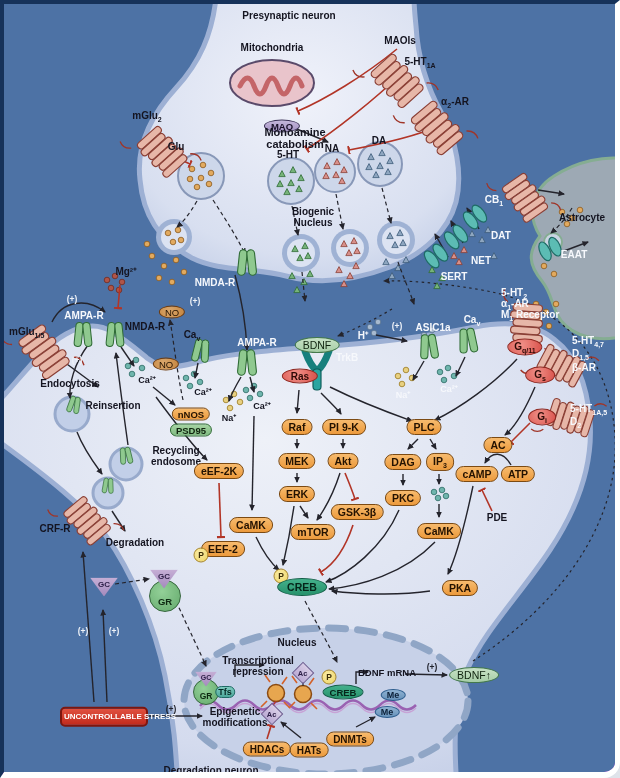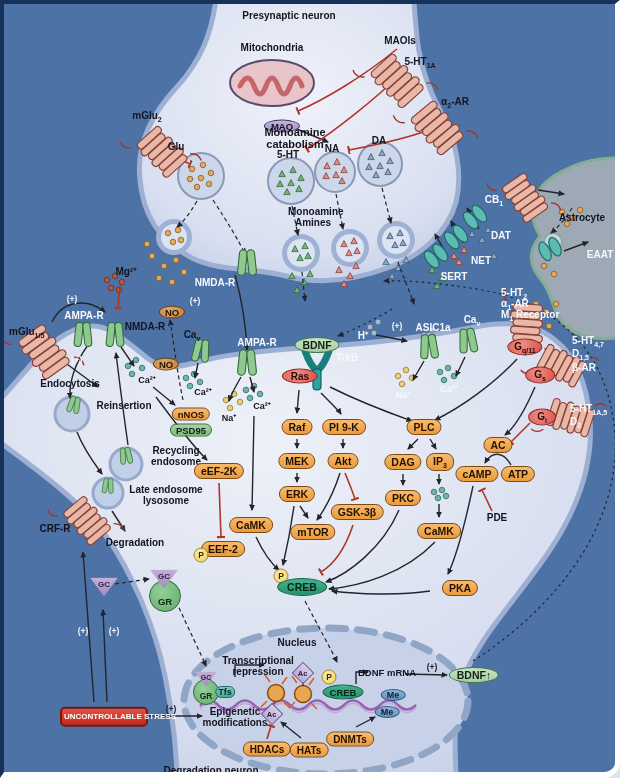--- a/index.html
+++ b/index.html
@@ -15,25 +15,25 @@
   .lw{font-size:10px;font-weight:bold;color:#f6f8fc}
   .lp{font-size:8.5px;font-weight:bold;color:#eef2f8}
   .lpk{font-size:8.5px;font-weight:bold;color:#20222c}
   .w{white-space:normal}
   sub{font-size:7px}
   .obox{background:linear-gradient(#f7bb6e,#ec9a3c);border:1.6px solid #7c4a12;border-radius:8px;
         padding:1px 6px;font-size:10.5px;font-weight:bold;color:#241200}
   .roval{background:radial-gradient(circle at 40% 35%,#f09088,#d84f48);border:1.5px solid #8e2720;
          border-radius:50%;padding:1px 8px;font-size:10px;font-weight:bold;color:#2e0a06}
   .goval{background:linear-gradient(#c8e2c6,#a6cda6);border:1.5px solid #44794c;border-radius:50%;
-         padding:1px 7px;font-size:10.5px;font-weight:bold;color:#10240f}
+         padding:1px 7px;font-size:10.5px;font-weight:normal;color:#10240f}
   .creb{background:linear-gradient(#44b18c,#27926c);border:1.6px solid #135f48;border-radius:50%;
         padding:2px 9px;font-size:10.5px;font-weight:bold;color:#05251a}
   .noov{background:radial-gradient(circle at 40% 35%,#dba76c,#c4853f);border:1.5px solid #6e3c10;
-        border-radius:50%;padding:0 5px;font-size:9.5px;font-weight:bold;color:#241200}
+        border-radius:50%;padding:0 5px;font-size:9.5px;font-weight:normal;color:#241200}
   .mao{background:linear-gradient(#c4b6da,#a493c4);border:1.5px solid #3a3056;border-radius:50%;
        padding:0 6px;font-size:9.5px;font-weight:bold;color:#181028}
   .psd{background:linear-gradient(#a6d4a4,#7fba80);border:1.5px solid #2f6b35;border-radius:9px;
        padding:0 5px;font-size:9.5px;font-weight:bold;color:#10240f}
   .pc{width:13px;height:13px;line-height:13px;background:radial-gradient(circle at 40% 35%,#fbeda6,#edd362);
       border:1.4px solid #a8862a;border-radius:50%;font-size:8.5px;font-weight:bold;color:#3a2c06;text-align:center;padding:0}
   .me{background:linear-gradient(#8fb2d2,#6792ba);border:1.4px solid #2e5e8e;border-radius:50%;
       padding:0 5px;font-size:9px;font-weight:bold;color:#0c2038}
   .acd{width:14px;height:14px;background:linear-gradient(#d8cde6,#bcabd4);border:1.3px solid #6e5a8e;
        transform:translate(-50%,-50%) rotate(45deg)}
@@ -435,41 +435,40 @@
 <div class="ab lb" style="left:396px;top:36px">MAOIs</div>
 <div class="ab mao" style="left:278px;top:122px">MAO</div>
 <div class="ab lb w" style="left:291px;top:134px;width:68px;font-size:11px">Monoamine catabolism</div>
 <div class="ab lb" style="left:416px;top:58px"><span>5-HT</span><sub>1A</sub></div>
 <div class="ab lb" style="left:451px;top:98px"><span>α</span><sub>2</sub><span>-AR</span></div>
 <div class="ab lb" style="left:143px;top:112px"><span>mGlu</span><sub>2</sub></div>
 <div class="ab lb" style="left:172px;top:142px">Glu</div>
 <div class="ab lb" style="left:284px;top:150px">5-HT</div>
 <div class="ab lb" style="left:328px;top:144px">NA</div>
 <div class="ab lb" style="left:375px;top:136px">DA</div>
-<div class="ab lb w" style="left:309px;top:213px;width:50px">Monoamine Amines</div>
+<div class="ab lb w" style="left:309px;top:213px;width:50px">Biogenic Nucleus</div>
 <div class="ab lw" style="left:211px;top:278px">NMDA-R</div>
 <div class="ab lw" style="left:450px;top:272px">SERT</div>
 <div class="ab lw" style="left:477px;top:256px">NET</div>
 <div class="ab lw" style="left:497px;top:231px">DAT</div>
 <div class="ab lw" style="left:490px;top:196px"><span>CB</span><sub>1</sub></div>
 <div class="ab lb" style="left:578px;top:213px">Astrocyte</div>
-<div class="ab lw" style="left:596px;top:250px">EAAT</div>
+<div class="ab lw" style="left:570px;top:250px">EAAT</div>
 <div class="ab lb" style="left:122px;top:267px">Mg²⁺</div>
 <div class="ab lw" style="left:80px;top:311px">AMPA-R</div>
 <div class="ab lb" style="left:141px;top:322px">NMDA-R</div>
 <div class="al lb" style="left:5px;top:328px"><span>mGlu</span><sub>1/5</sub></div>
 <div class="ab lw" style="left:253px;top:338px">AMPA-R</div>
 <div class="ab lb" style="left:188px;top:331px"><span>Ca</span><sub>v</sub></div>
 <div class="ab lw" style="left:468px;top:316px"><span>Ca</span><sub>v</sub></div>
 <div class="ab lw" style="left:429px;top:323px">ASIC1a</div>
 <div class="ab lw" style="left:359px;top:331px">H⁺</div>
 <div class="ab lb" style="left:66px;top:379px">Endocytosis</div>
-<div class="ab lb" style="left:120px;top:401px">Reinsertion</div>
+<div class="ab lb" style="left:109px;top:401px">Reinsertion</div>
 <div class="ab lb w" style="left:172px;top:452px;width:62px">Recycling endosome</div>
-<div class="ab lb w" style="left:162px;top:491px;width:88px">Late endosome lysosome</div>
 <div class="ab lb" style="left:131px;top:538px">Degradation</div>
 <div class="ab lb" style="left:51px;top:524px">CRF-R</div>
 <div class="ab noov" style="left:168px;top:308px">NO</div>
 <div class="ab noov" style="left:162px;top:360px">NO</div>
 <div class="ab obox" style="left:187px;top:410px;border-radius:10px;padding:0 5px;font-size:9.5px">nNOS</div>
 <div class="ab psd" style="left:187px;top:426px">PSD95</div>
 <div class="ab lb" style="left:143px;top:375px;font-size:9px">Ca²⁺</div>
 <div class="ab lb" style="left:199px;top:387px;font-size:9px">Ca²⁺</div>
 <div class="ab lb" style="left:258px;top:401px;font-size:9px">Ca²⁺</div>
 <div class="ab lw" style="left:445px;top:384px;font-size:9px">Ca²⁺</div>

